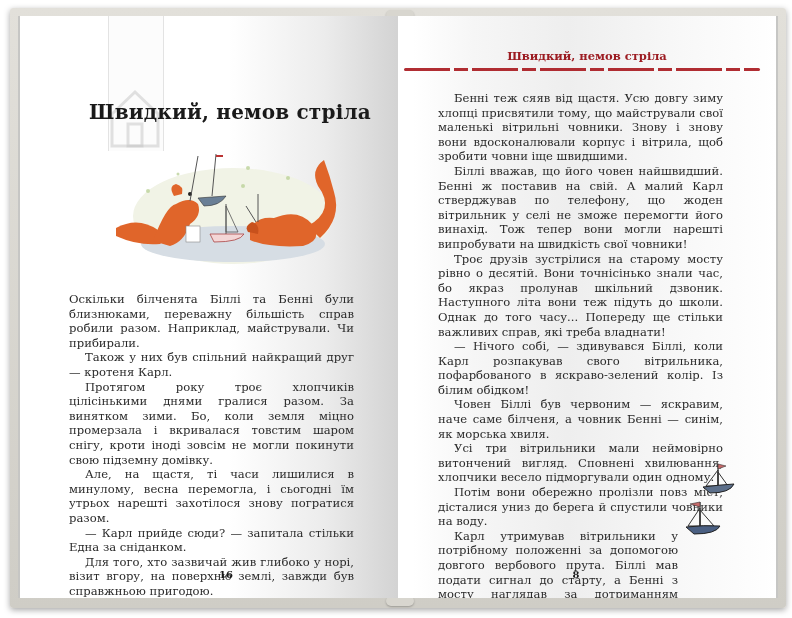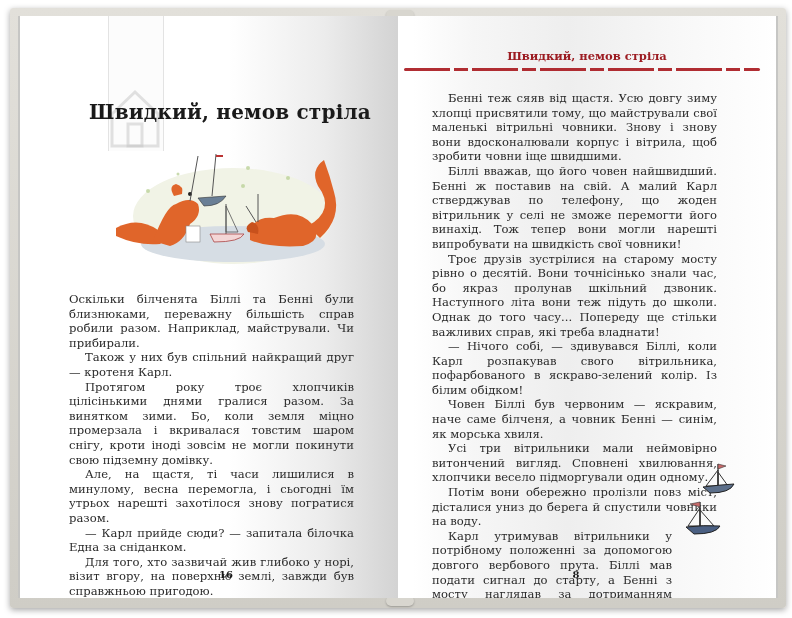--- a/index.html
+++ b/index.html
@@ -41,21 +41,21 @@
   }
   .illustration { position: absolute; left: 78px; top: 130px; width: 255px; height: 120px; }
 
   .body-text {
     position: absolute; font-size: 11.6px; line-height: 14.6px; color: #2a2a2a;
     text-align: justify; hyphens: manual;
   }
   .body-text p { margin: 0; text-indent: 16px; }
   .body-text p.noindent { text-indent: 0; }
   .left-text { left: 49px; top: 276px; width: 285px; }
-  .right-text { left: 34px; top: 75px; width: 285px; }
+  .right-text { left: 40px; top: 75px; width: 285px; }
   .right-text .narrow { width: 240px; }
 
   .page-number {
     position: absolute; font-size: 10px; font-weight: bold; color: #1a1a1a;
     width: 40px; text-align: center;
   }
   .pn-left { left: 186px; top: 553px; }
   .pn-right { left: 158px; top: 553px; }
 
   .running-head {
@@ -126,21 +126,21 @@
       <path d="M150 86 Q146 80 154 76 Q162 78 160 88 Z" fill="#c8511c"></path>
       <line x1="160" y1="48" x2="160" y2="76" stroke="#555" stroke-width="1"></line>
       <line x1="148" y1="60" x2="158" y2="76" stroke="#555" stroke-width="1"></line>
     </svg>
 
     <div class="body-text left-text">
       <p class="noindent">Оскільки білченята Біллі та Бенні були близнюками, переважну більшість справ робили разом. Наприклад, майстрували. Чи прибирали.</p>
       <p>Також у них був спільний найкращий друг — кротеня Карл.</p>
       <p>Протягом року троє хлопчиків цілісінькими днями гралися разом. За винятком зими. Бо, коли земля міцно промерзала і вкривалася товстим шаром снігу, кроти іноді зовсім не могли покинути свою підземну домівку.</p>
       <p>Але, на щастя, ті часи лишилися в минулому, весна перемогла, і сьогодні їм утрьох нарешті захотілося знову погратися разом.</p>
-      <p>— Карл прийде сюди? — запитала білочка Една за сніданком.</p>
+      <p>— Карл прийде сюди? — запитала стільки Една за сніданком.</p>
       <p>Для того, хто зазвичай жив глибоко у норі, візит вгору, на поверхню землі, завжди був справжньою пригодою.</p>
 
     </div>
 
     <div class="page-number pn-left">16</div>
   </div>
 
   <div class="page page-right">
     <div class="running-head">Швидкий, немов стріла</div>
     <div class="running-rule"></div>

